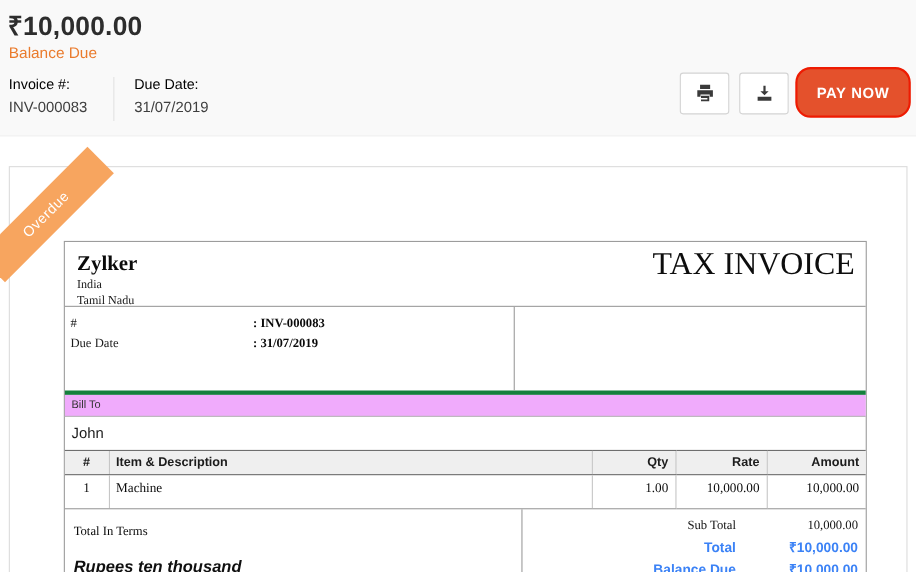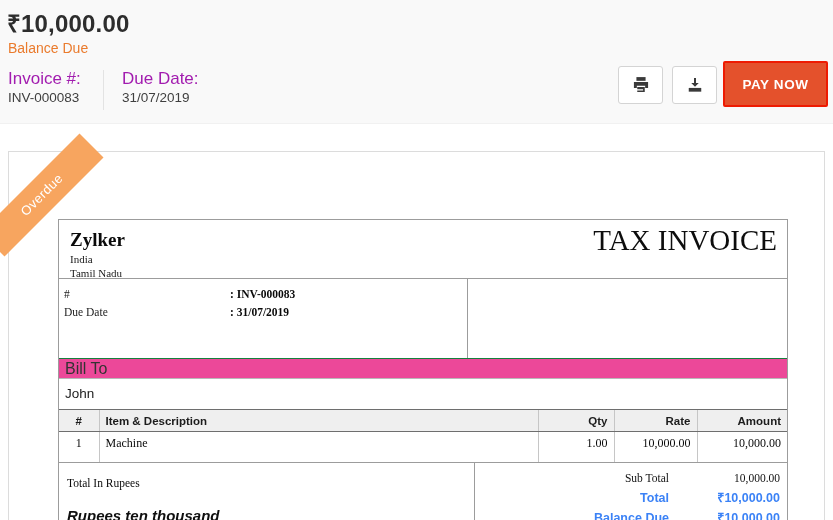--- a/index.html
+++ b/index.html
@@ -6,31 +6,31 @@
   html,body { width:833px; height:520px; overflow:hidden; background:#ffffff;
               font-family:"Liberation Sans", sans-serif; }
   .stage { position:relative; width:833px; height:520px; }
 
   
   .topbar { position:absolute; left:0; top:0; width:833px; height:124px;
             background:#f9f9f9; border-bottom:1px solid #f1f1f1; }
   .amount { position:absolute; left:7px; top:6px; font-size:24px; font-weight:bold;
             color:#2d2d2d; letter-spacing:0.2px; }
   .amount-label { position:absolute; left:8px; top:40px; font-size:14px; color:#ea7b2d; }
-  .kv-label { position:absolute; font-size:17px; color:#a21caf; }
+  .kv-label { position:absolute; font-size:13px; color:#000000; }
   .kv-value { position:absolute; font-size:13.5px; color:#3f3f3f; }
   .v-div { position:absolute; left:103px; top:70px; width:1px; height:40px; background:#e3e3e3; }
 
   .icon-btn { position:absolute; top:66px; width:45px; height:38px; background:#ffffff;
               border:1px solid #d4d4d4; border-radius:3px; display:flex;
               align-items:center; justify-content:center; cursor:pointer; }
   .btn-print { left:618px; }
   .btn-download { left:672px; }
   .pay-now { position:absolute; left:723px; top:61px; width:105px; height:46px;
-             background:#e4512c; border:2px solid #ee1b02; border-radius:2px;
+             background:#e4512c; border:2px solid #ee1b02; border-radius:14px;
              color:#ffffff; font-size:13.5px; font-weight:bold; letter-spacing:0.6px;
              display:flex; align-items:center; justify-content:center; cursor:pointer; }
 
   
   .paper { position:absolute; left:8px; top:151px; width:817px; height:600px;
            background:#ffffff; border:1px solid #dcdcdc; }
   .ribbon { position:absolute; left:-28px; top:178px; width:140px; height:34px;
             background:#f7a55f; transform:rotate(-45deg); z-index:5;
             color:#ffffff; font-size:13px; letter-spacing:0.5px; text-align:center;
             line-height:34px; }
@@ -39,29 +39,29 @@
   .doc { position:absolute; left:49px; top:67px; width:730px;
          border:1px solid #9c9c9c; background:#ffffff;
          font-family:"Liberation Serif", serif; color:#111111; }
 
   .doc-header { position:relative; height:59px; border-bottom:1px solid #9c9c9c;
                 padding:9px 11px 0 11px; }
   .org-name { font-size:19px; font-weight:bold; color:#0a0a0a; }
   .org-line { font-size:11px; margin-top:2px; color:#1a1a1a; }
   .doc-title { position:absolute; right:10px; top:4px; font-size:29px; color:#0d0d0d; }
 
-  .meta { display:flex; height:80px; border-bottom:1px solid #15803d;gap:40px; }
+  .meta { display:flex; height:80px; border-bottom:4px solid #15803d;gap:40px; }
   .meta-left { width:368px; padding:7px 0 0 5px; }
   .meta-row { line-height:17.5px; font-size:11.5px; }
   .meta-label { display:inline-block; width:166px; color:#1a1a1a; }
   .meta-value { font-weight:bold; color:#0a0a0a; }
   .meta-right { flex:1; border-left:1px solid #9c9c9c; }
 
-  .billto-bar { height:20px; background:#ec4899; border-bottom:1px solid #b9b9b9;
-                font-family:"Liberation Sans", sans-serif; font-size:16px; color:#333333;
+  .billto-bar { height:20px; background:#f0abfc; border-bottom:1px solid #b9b9b9;
+                font-family:"Liberation Sans", sans-serif; font-size:10px; color:#333333;
                 line-height:19px; padding-left:6px; }
   .billto-name { height:30px; padding:7px 6px 0 6px;
                  font-family:"Liberation Sans", sans-serif; font-size:13.5px; color:#1c1c1c; }
 
   table.items { width:100%; border-collapse:collapse; }
   table.items thead th { background:#efefef; border-top:1px solid #6e6e6e;
                          border-bottom:1px solid #6e6e6e;
                          font-family:"Liberation Sans", sans-serif; font-size:11.5px;
                          color:#1c1c1c; height:22px; padding:0 6px; }
   table.items th + th, table.items td + td { border-left:1px solid #c6c6c6; }
@@ -176,21 +176,21 @@
             <td class="col-left">Machine</td>
             <td class="col-right">1.00</td>
             <td class="col-right">10,000.00</td>
             <td class="col-right">10,000.00</td>
           </tr>
         </tbody>
       </table>
 
       <div class="totals">
         <div class="words">
-          <div class="words-label">Total In Rupees</div>
+          <div class="words-label">Total In Terms</div>
           <div class="words-value">Rupees ten thousand</div>
         </div>
         <div class="totals-right">
           <div class="tot-row tot-plain">
             <span class="tot-label">Sub Total</span>
             <span class="tot-value">10,000.00</span>
           </div>
           <div class="tot-row tot-bold">
             <span class="tot-label">Total</span>
             <span class="tot-value">₹10,000.00</span>

